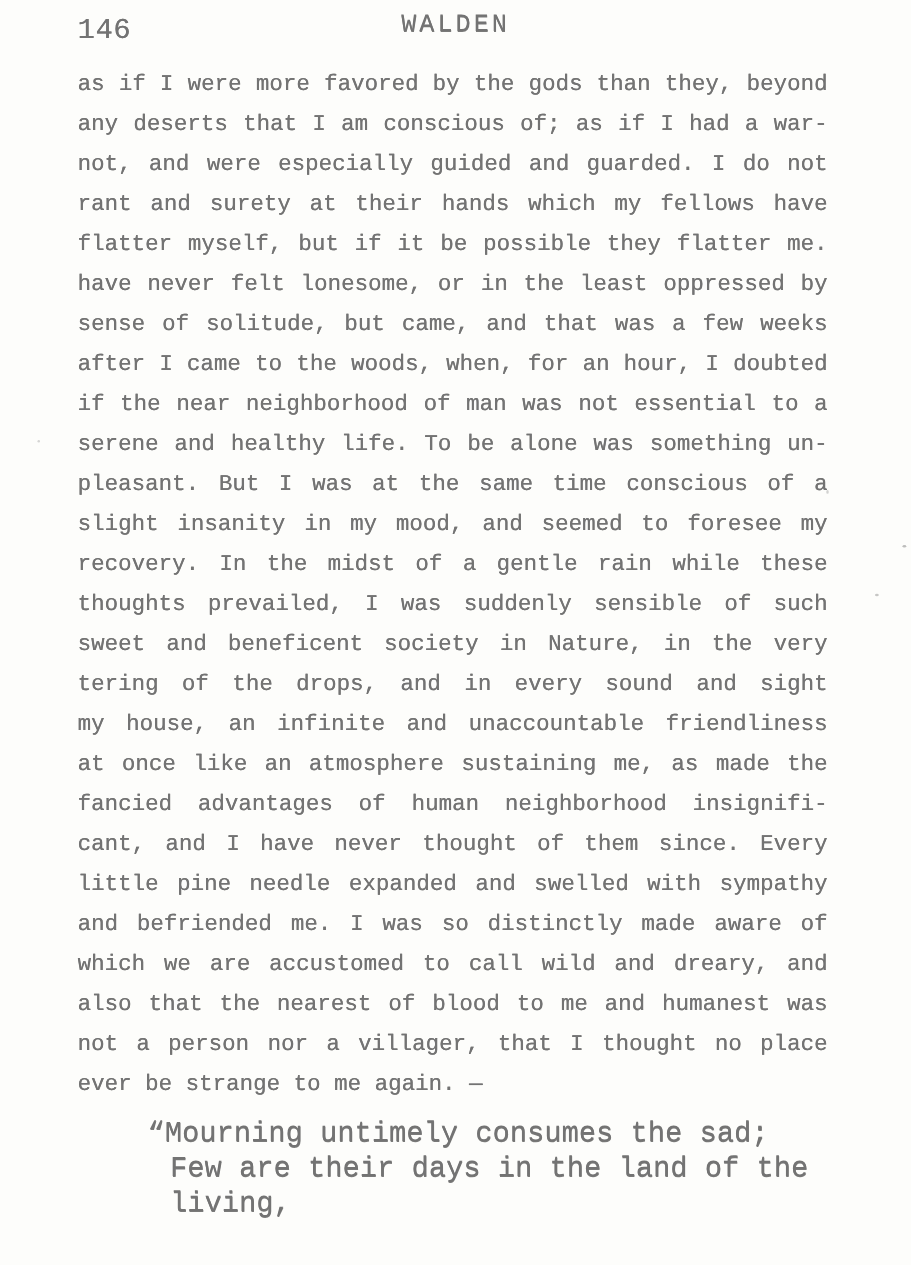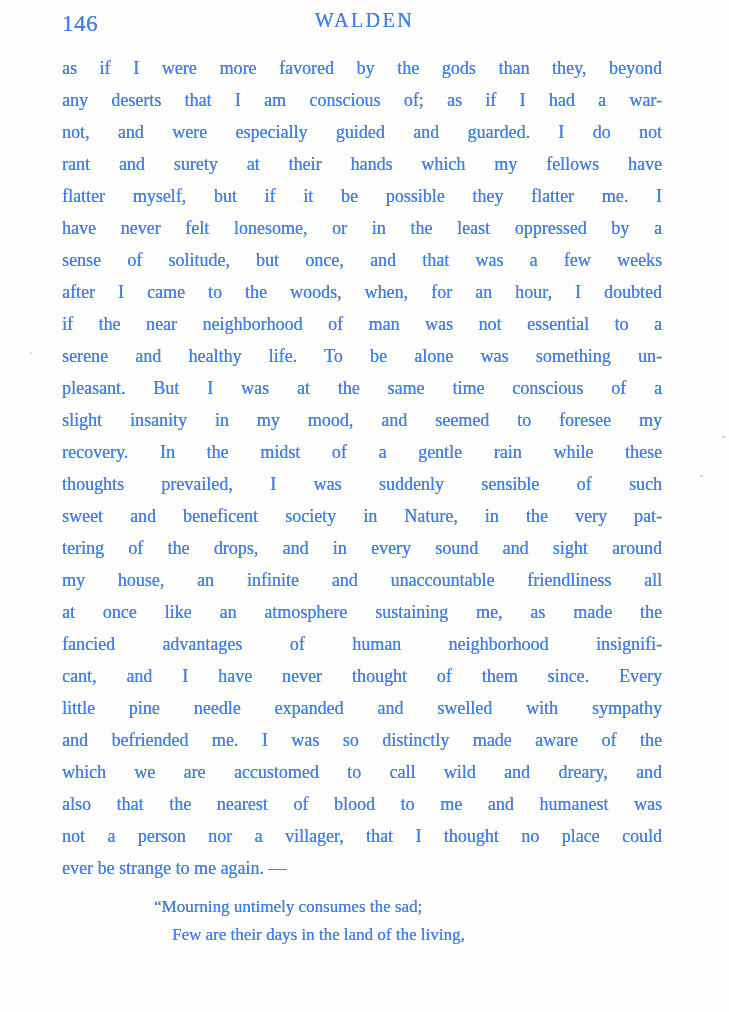--- a/index.html
+++ b/index.html
@@ -5,22 +5,22 @@
   html, body {
     margin: 0;
     padding: 0;
     background: #ffffff;
   }
   .page {
     position: relative;
     width: 729px;
     height: 1012px;
     background: #fdfdfb;
-    font-family: Liberation Serif, serif;
-    color: #3b82f6;
+    font-family: Liberation Mono, monospace;
+    color: #737373;
     overflow: hidden;
     text-shadow: 0.2px 0.2px 0.4px rgba(15,15,15,0.55);
   }
   .header {
     position: absolute;
     top: 9px;
     left: 0;
     width: 100%;
     height: 32px;
   }
@@ -54,22 +54,22 @@
     text-align-last: justify;
     overflow: hidden;
     white-space: normal;
   }
   .bline.lastline {
     text-align: left;
     text-align-last: left;
   }
   .verse {
     margin-top: 9px;
-    margin-left: 92px;
-    font-size: 17px;
+    margin-left: 56px;
+    font-size: 23px;
     line-height: 28px;
   }
   .vline.indented {
     padding-left: 18px;
   }
   .speck {
     position: absolute;
     background: #6f6f6f;
     border-radius: 50%;
   }
@@ -89,21 +89,21 @@
   </div>
 
   <div class="bodywrap">
     <div>
         <div class="bline">as if I were more favored by the gods than they, beyond</div>
         <div class="bline">any deserts that I am conscious of; as if I had a war-</div>
         <div class="bline">not, and were especially guided and guarded.  I do not</div>
         <div class="bline">rant and surety at their hands which my fellows have</div>
         <div class="bline">flatter myself, but if it be possible they flatter me.  I</div>
         <div class="bline">have never felt lonesome, or in the least oppressed by a</div>
-        <div class="bline">sense of solitude, but once, and that was a few weeks</div>
+        <div class="bline">sense of solitude, but came, and that was a few weeks</div>
         <div class="bline">after I came to the woods, when, for an hour, I doubted</div>
         <div class="bline">if the near neighborhood of man was not essential to a</div>
         <div class="bline">serene and healthy life.  To be alone was something un-</div>
         <div class="bline">pleasant.  But I was at the same time conscious of a</div>
         <div class="bline">slight insanity in my mood, and seemed to foresee my</div>
         <div class="bline">recovery.  In the midst of a gentle rain while these</div>
         <div class="bline">thoughts prevailed, I was suddenly sensible of such</div>
         <div class="bline">sweet and beneficent society in Nature, in the very pat-</div>
         <div class="bline">tering of the drops, and in every sound and sight around</div>
         <div class="bline">my house, an infinite and unaccountable friendliness all</div>

